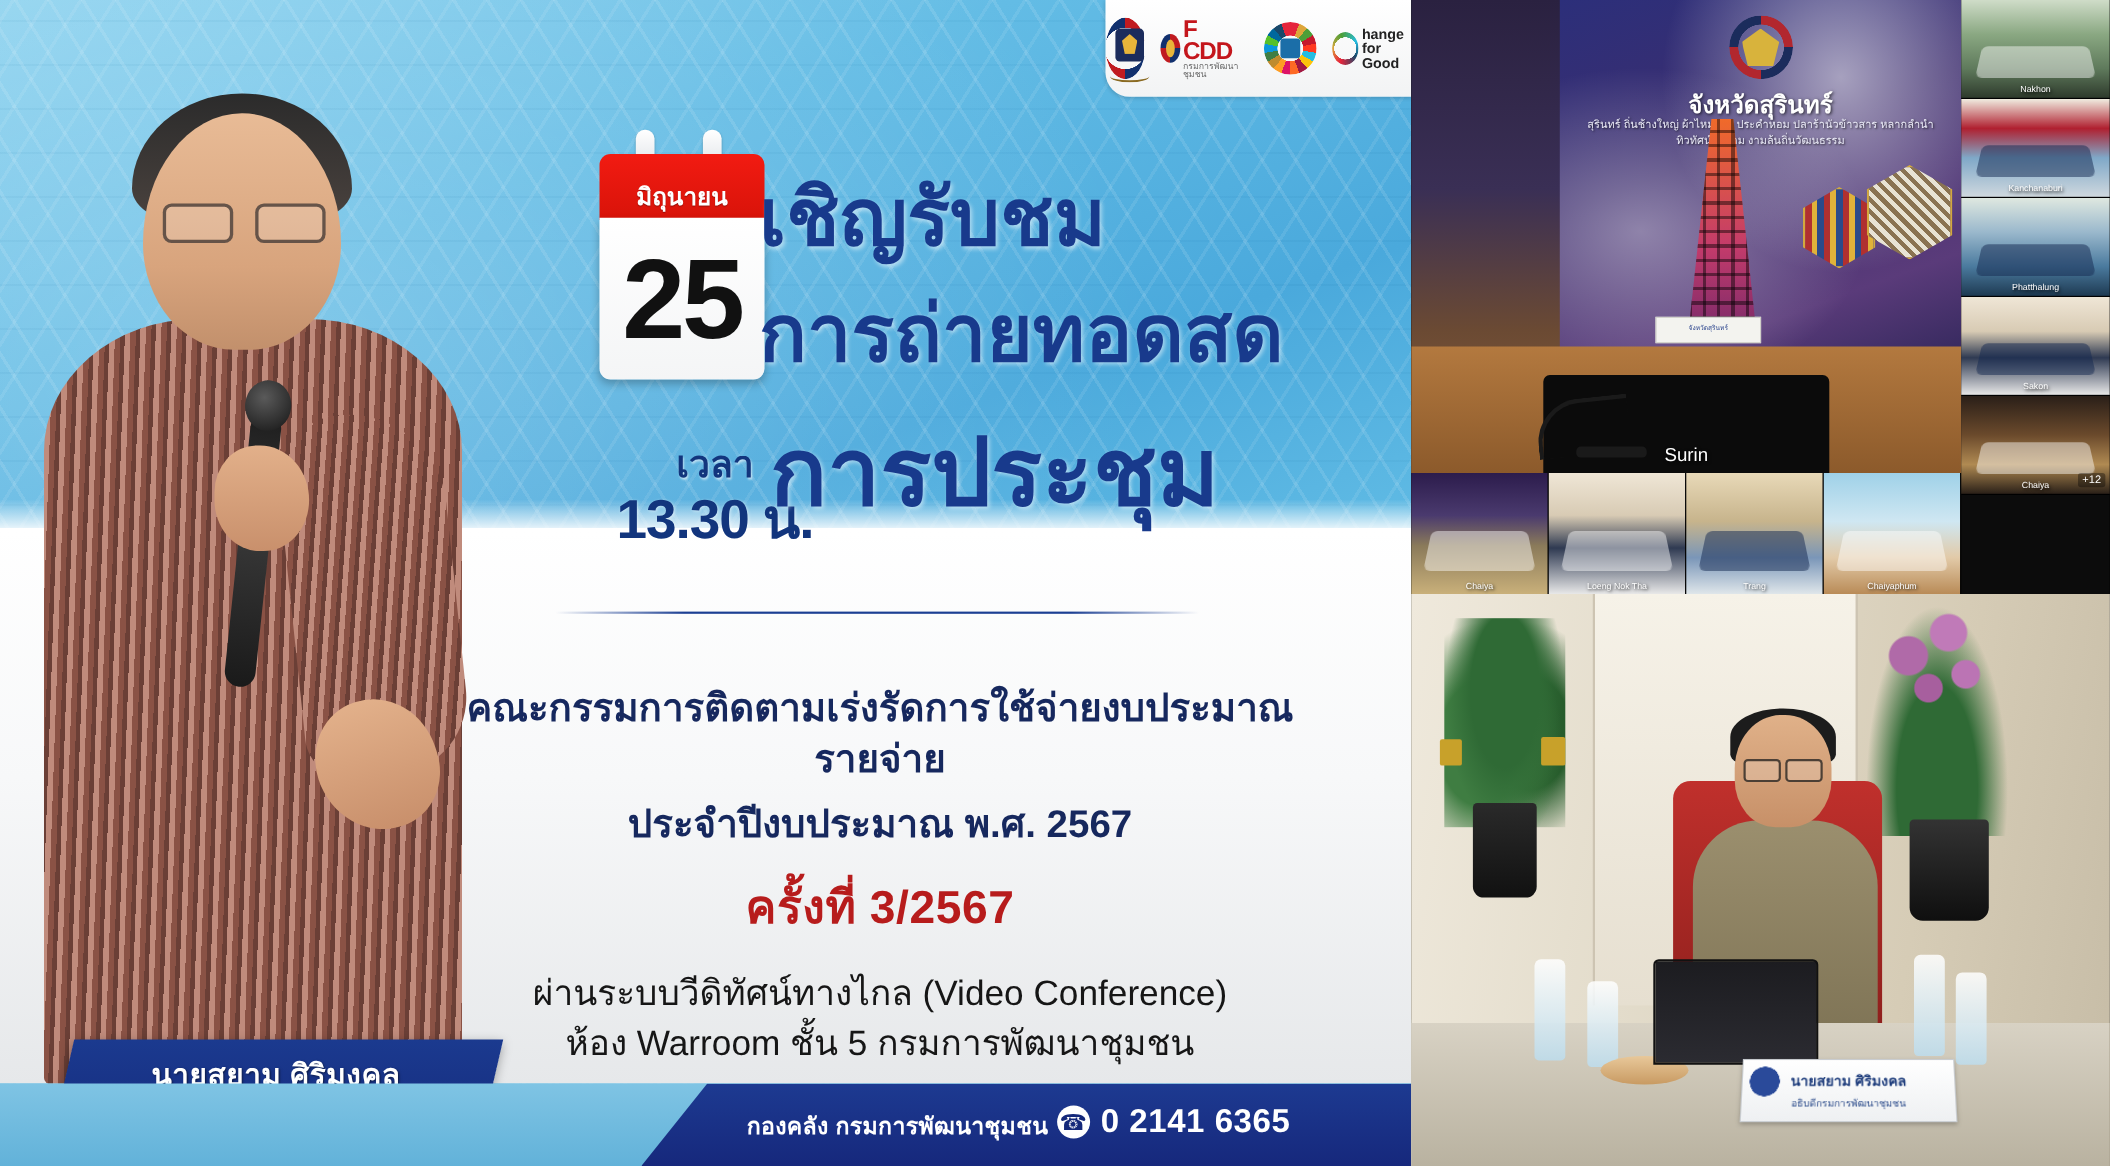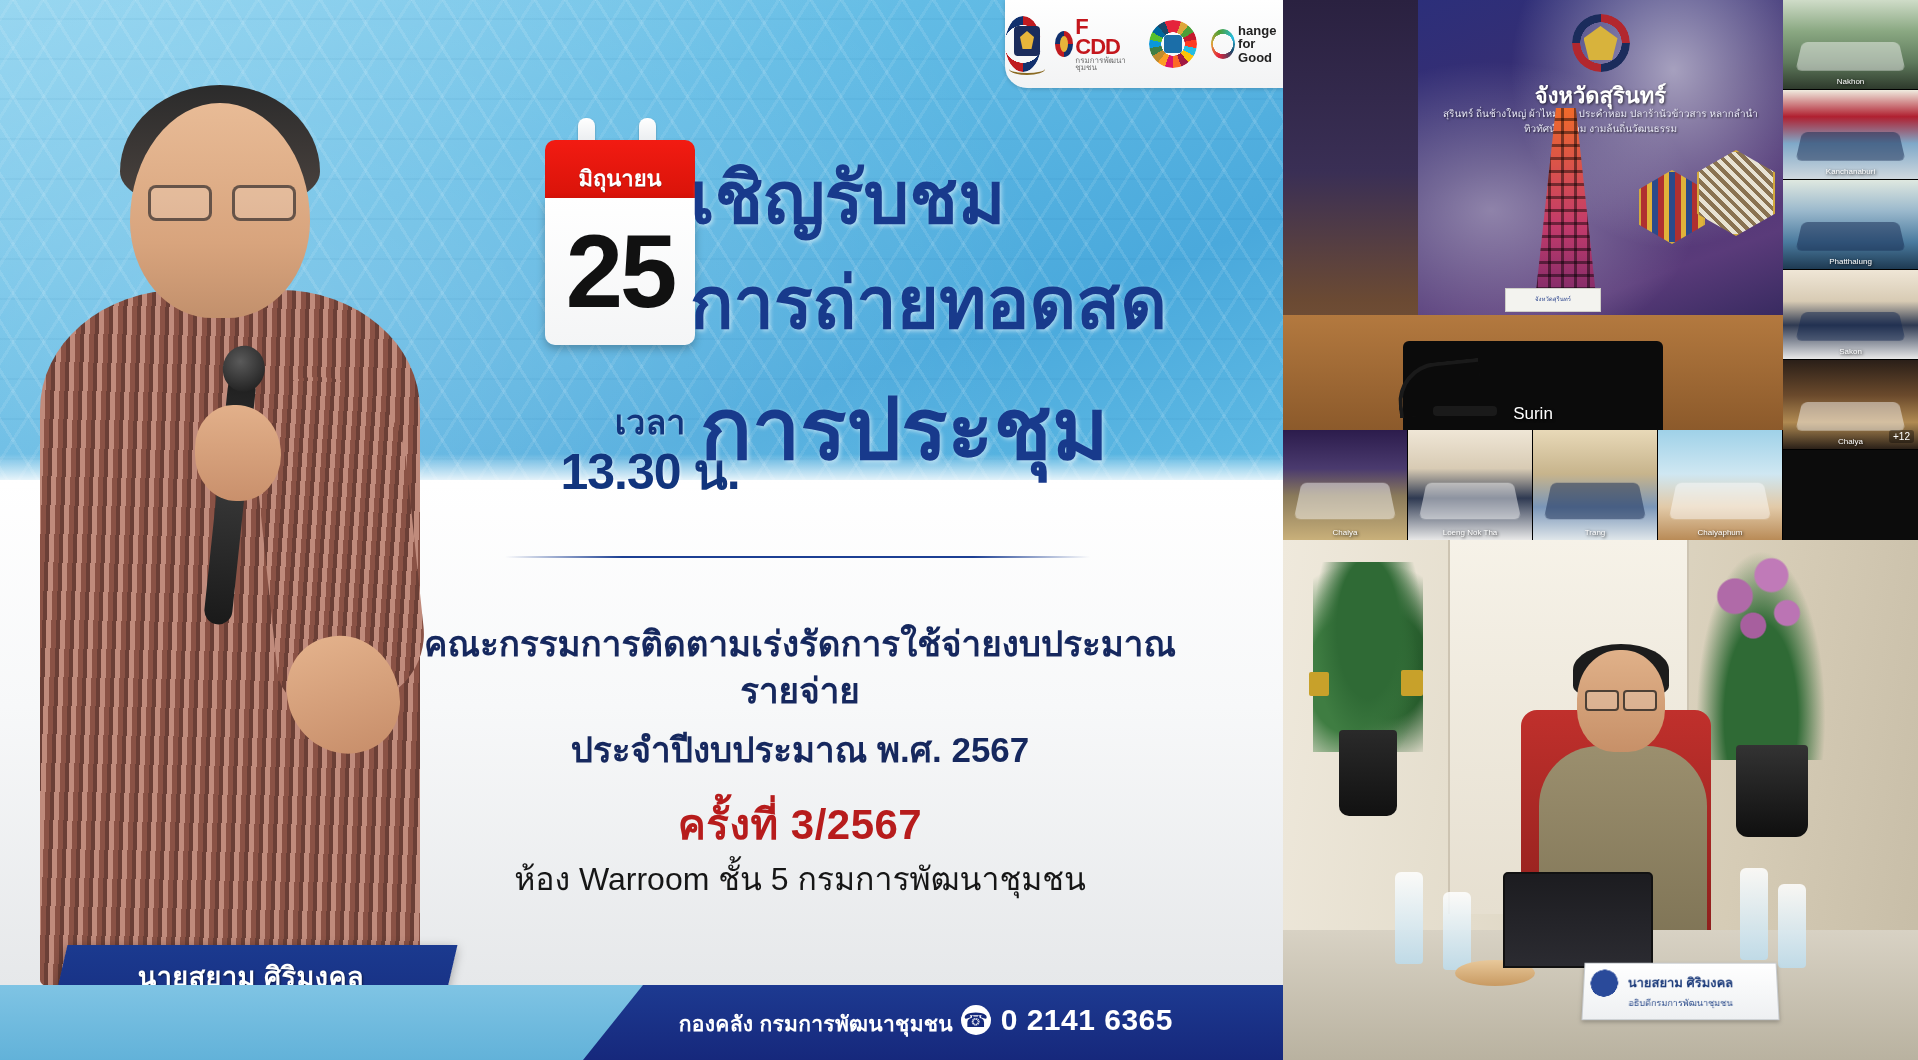--- a/index.html
+++ b/index.html
@@ -495,20 +495,21 @@
     <div class="headline1">เชิญรับชม</div>
     <div class="headline2">การถ่ายทอดสด</div>
     <div class="headline3">การประชุม</div>
 
     <div class="rule"></div>
 
     <div class="body-text">
       <div class="bt-l1">คณะกรรมการติดตามเร่งรัดการใช้จ่ายงบประมาณรายจ่าย</div>
       <div class="bt-l2">ประจำปีงบประมาณ พ.ศ. 2567</div>
       <div class="bt-round">ครั้งที่ 3/2567</div>
+      <div class="bt-l3">ผ่านระบบวีดิทัศน์ทางไกล (Video Conference)</div>
       <div class="bt-l4">ห้อง Warroom ชั้น 5 กรมการพัฒนาชุมชน</div>
     </div>
 
     <div class="nameplate">
       <div class="nameplate-inner">
         <div class="np-name">นายสยาม ศิริมงคล</div>
         <div class="np-title">อธิบดีกรมการพัฒนาชุมชน</div>
       </div>
     </div>
 

